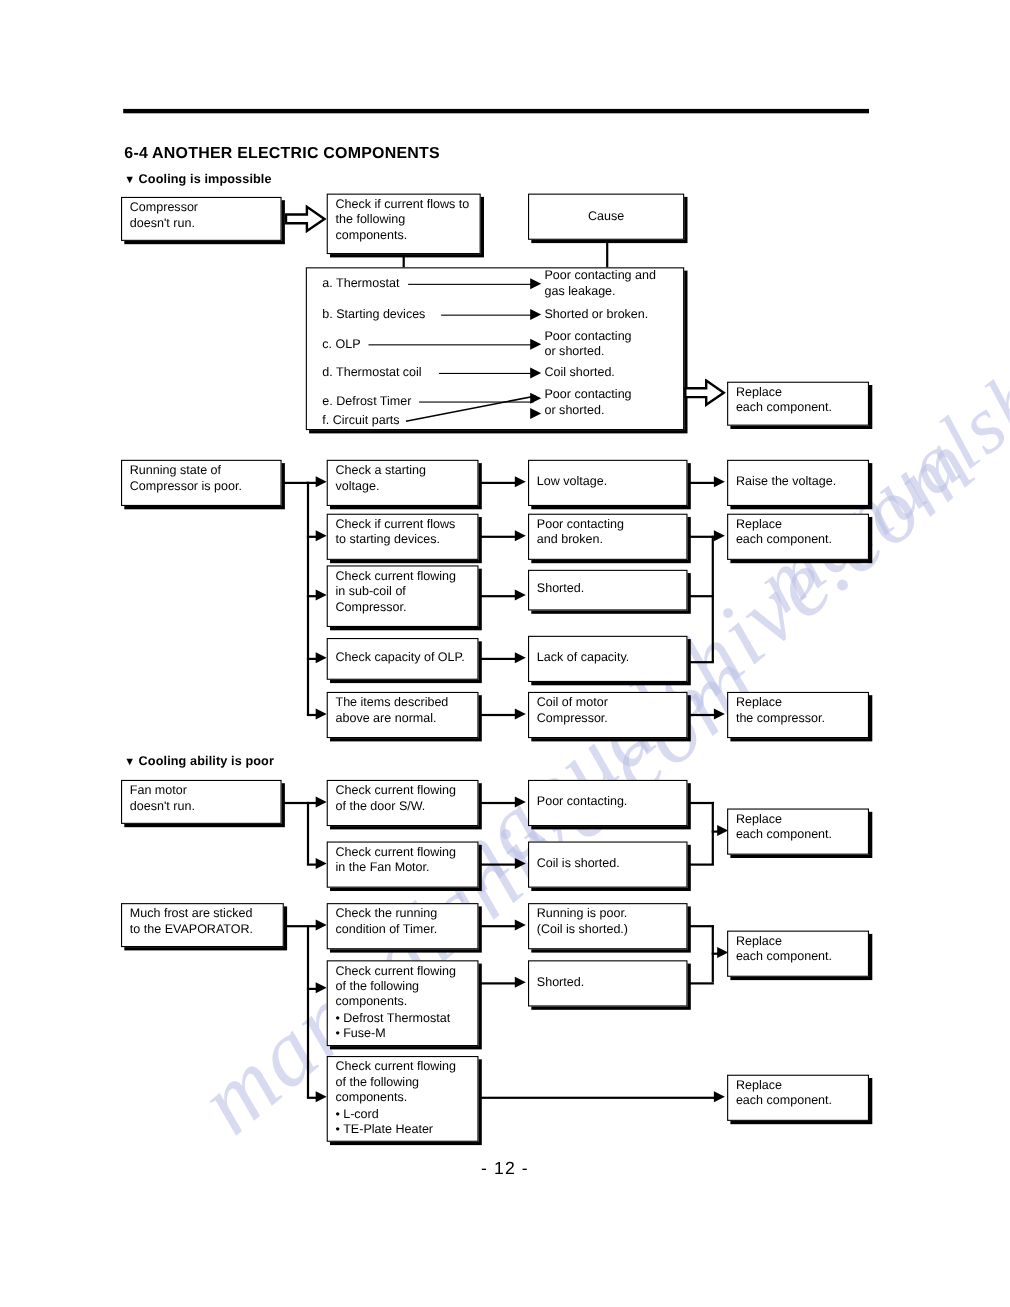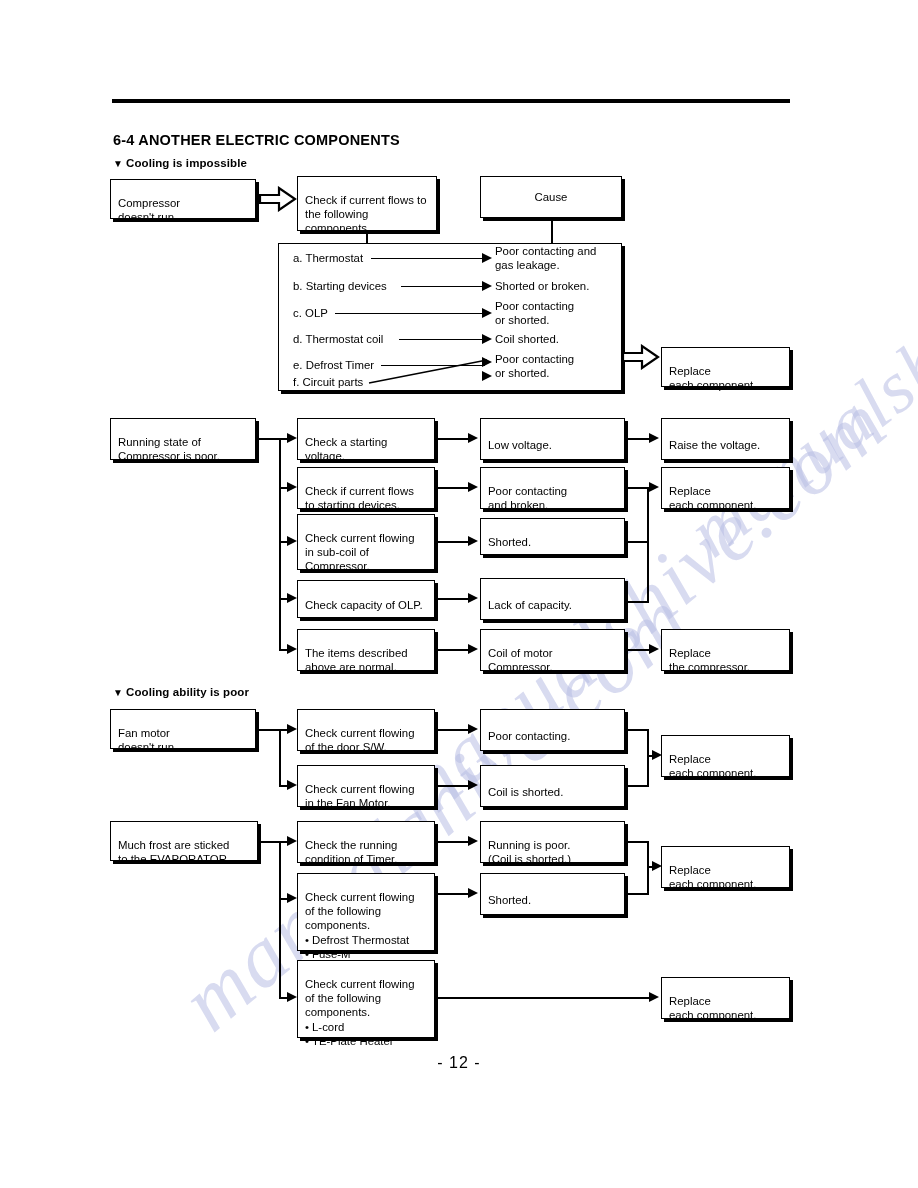--- a/index.html
+++ b/index.html
@@ -53,21 +53,21 @@
 
   
   .bx{
     position:absolute;
     background:#fff;
     border:1.6px solid #000;
     box-shadow:3px 3px 0 0 #000;
     box-sizing:border-box;
     font-size:11.4px;
     line-height:14.2px;
-    padding:16px 6px 4px 7px;
+    padding:2px 6px 4px 7px;
     z-index:3;
   }
   .bx.center{display:flex;align-items:center;justify-content:center;padding:0;}
   .bx.vc{display:flex;align-items:center;}
   .bx .ln{display:block;white-space:nowrap;}
   .bx ul{margin:0;padding:0;list-style:none;}
   .bx ul li{white-space:nowrap;}
   .bx ul li:before{content:"\2022";margin-right:3px;}
 
   

